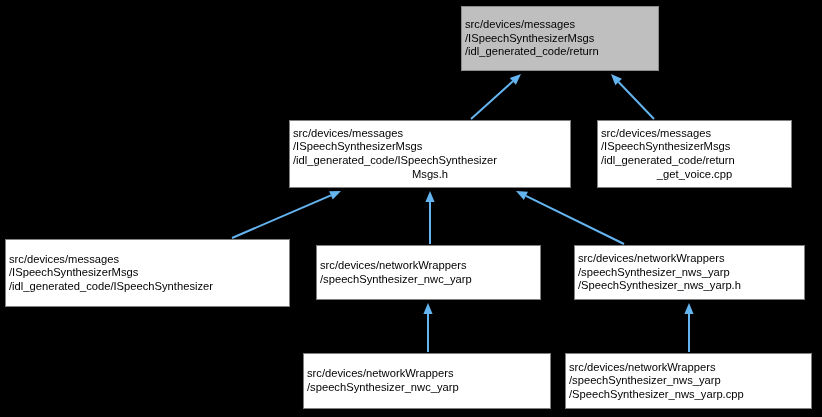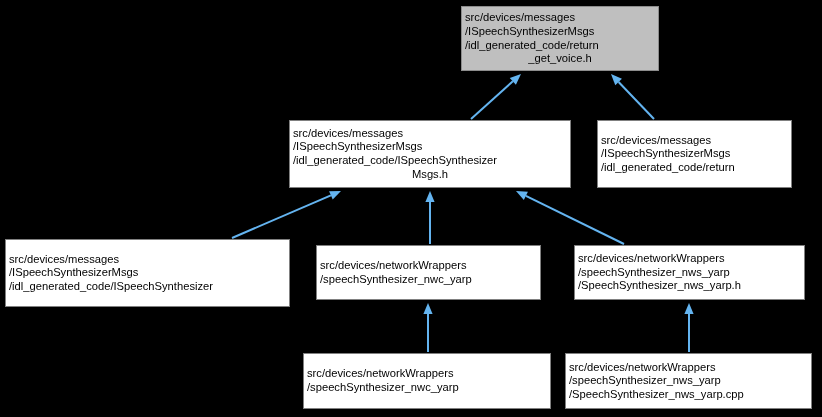--- a/index.html
+++ b/index.html
@@ -67,22 +67,22 @@
       <line x1="430" y1="244" x2="430" y2="202" stroke="#64b4f0" stroke-width="2"></line>
       <polygon points="430,191 434.6,202 425.4,202" fill="#64b4f0"></polygon>
       <line x1="624" y1="244" x2="525.8750012572515" y2="195.84606543179936" stroke="#64b4f0" stroke-width="2"></line>
       <polygon points="516,191 527.9015377105494,191.71651945149418 523.8484648039536,199.97561141210454" fill="#64b4f0"></polygon>
       <line x1="428" y1="352" x2="428" y2="314" stroke="#64b4f0" stroke-width="2"></line>
       <polygon points="428,303 432.6,314 423.4,314" fill="#64b4f0"></polygon>
       <line x1="689" y1="352" x2="689" y2="314" stroke="#64b4f0" stroke-width="2"></line>
       <polygon points="689,303 693.6,314 684.4,314" fill="#64b4f0"></polygon>
     </svg>
   <div id="nodes-layer">
-      <div class="node current" style="left: 461px; top: 6px; width: 198px; height: 65px; background: rgb(191, 191, 191); border-color: rgb(140, 140, 140);"><span class="ln l">src/devices/messages</span><span class="ln l">/ISpeechSynthesizerMsgs</span><span class="ln l">/idl_generated_code/return</span><span class="ln">_get_voice.h</span></div>
+      <div class="node current" style="left: 461px; top: 6px; width: 198px; height: 65px; background: rgb(191, 191, 191); border-color: rgb(140, 140, 140);"><span class="ln l">src/devices/messages</span><span class="ln l">/ISpeechSynthesizerMsgs</span><span class="ln l">/idl_generated_code/return</span></div>
       <div class="node" style="left: 289px; top: 120px; width: 282px; height: 68px; background: rgb(255, 255, 255); border-color: rgb(128, 128, 128);"><span class="ln l">src/devices/messages</span><span class="ln l">/ISpeechSynthesizerMsgs</span><span class="ln l">/idl_generated_code/ISpeechSynthesizer</span><span class="ln">Msgs.h</span></div>
-      <div class="node" style="left: 597px; top: 120px; width: 195px; height: 68px; background: rgb(255, 255, 255); border-color: rgb(128, 128, 128);"><span class="ln l">src/devices/messages</span><span class="ln l">/ISpeechSynthesizerMsgs</span><span class="ln l">/idl_generated_code/return</span></div>
+      <div class="node" style="left: 597px; top: 120px; width: 195px; height: 68px; background: rgb(255, 255, 255); border-color: rgb(128, 128, 128);"><span class="ln l">src/devices/messages</span><span class="ln l">/ISpeechSynthesizerMsgs</span><span class="ln l">/idl_generated_code/return</span><span class="ln">_get_voice.cpp</span></div>
       <div class="node" style="left: 5px; top: 239px; width: 285px; height: 68px; background: rgb(255, 255, 255); border-color: rgb(128, 128, 128);"><span class="ln l">src/devices/messages</span><span class="ln l">/ISpeechSynthesizerMsgs</span><span class="ln l">/idl_generated_code/ISpeechSynthesizer</span></div>
       <div class="node" style="left: 316px; top: 245px; width: 225px; height: 55px; background: rgb(255, 255, 255); border-color: rgb(128, 128, 128);"><span class="ln l">src/devices/networkWrappers</span><span class="ln l">/speechSynthesizer_nwc_yarp</span></div>
       <div class="node" style="left: 574px; top: 245px; width: 231px; height: 55px; background: rgb(255, 255, 255); border-color: rgb(128, 128, 128);"><span class="ln l">src/devices/networkWrappers</span><span class="ln l">/speechSynthesizer_nws_yarp</span><span class="ln l">/SpeechSynthesizer_nws_yarp.h</span></div>
       <div class="node" style="left: 303px; top: 353px; width: 248px; height: 56px; background: rgb(255, 255, 255); border-color: rgb(128, 128, 128);"><span class="ln l">src/devices/networkWrappers</span><span class="ln l">/speechSynthesizer_nwc_yarp</span></div>
       <div class="node" style="left: 565px; top: 353px; width: 247px; height: 56px; background: rgb(255, 255, 255); border-color: rgb(128, 128, 128);"><span class="ln l">src/devices/networkWrappers</span><span class="ln l">/speechSynthesizer_nws_yarp</span><span class="ln l">/SpeechSynthesizer_nws_yarp.cpp</span></div>
     </div>
 </div>
 
 </body></html>

